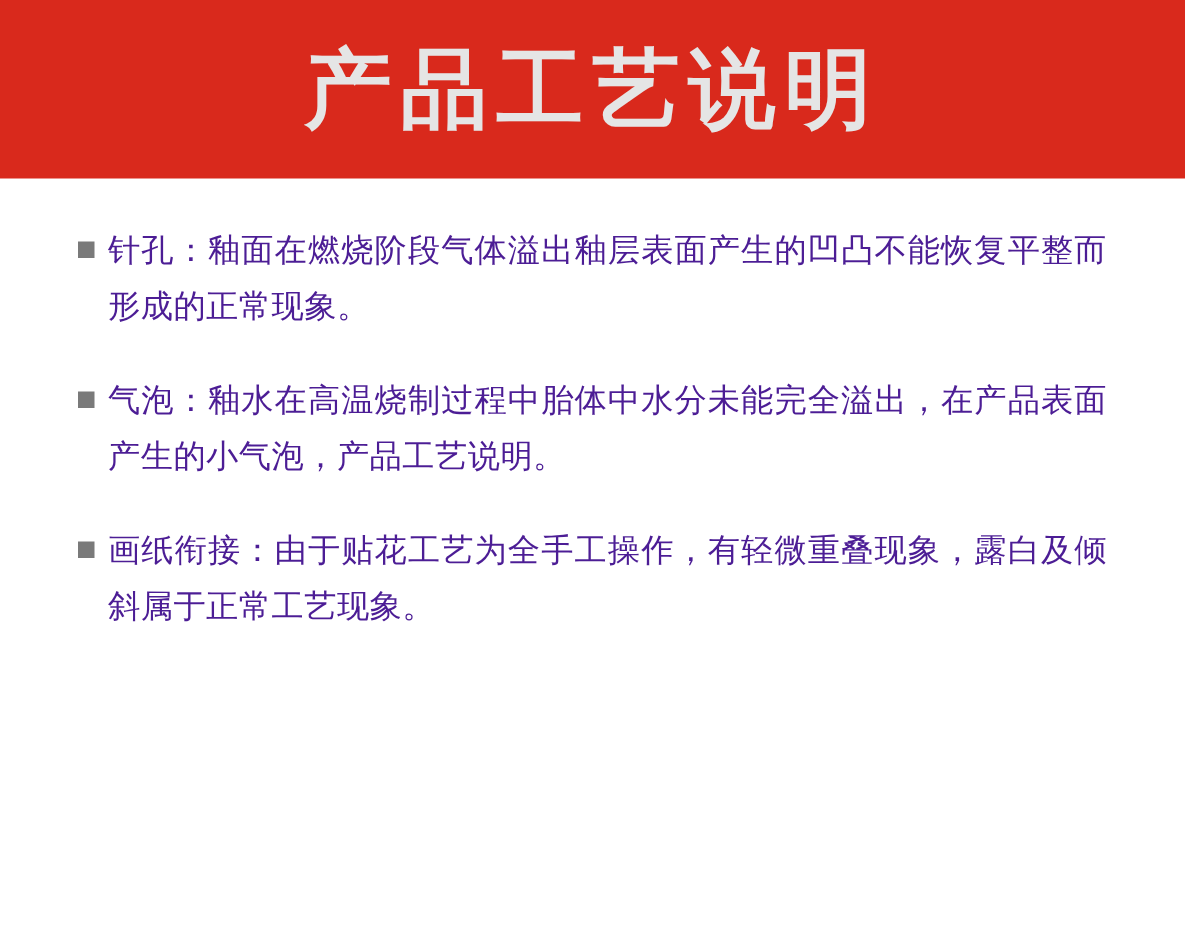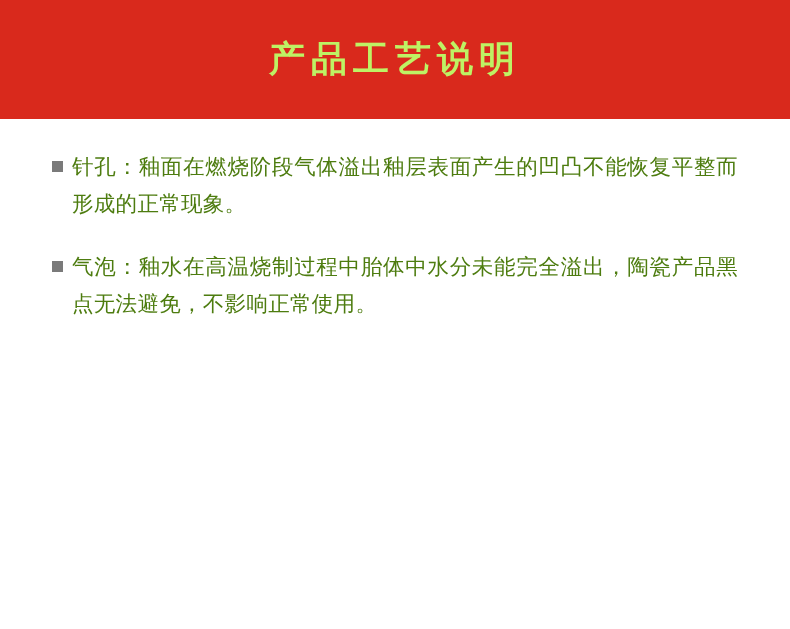--- a/index.html
+++ b/index.html
@@ -23,22 +23,22 @@
   .header-band {
     width: 100%;
     height: 119px;
     background: #d9291c;
     display: flex;
     align-items: center;
     justify-content: center;
     box-sizing: border-box;
   }
   .header-title {
-    color: #bef264;
-    font-size: 36px;
+    color: #e5e5e5;
+    font-size: 58px;
     font-weight: bold;
     letter-spacing: 6px;
     line-height: 1.1;
     font-family: "Liberation Serif", "DejaVu Serif", serif;
     white-space: nowrap;
   }
   .content {
     padding: 30px 52px 0 52px;
     box-sizing: border-box;
   }
@@ -51,21 +51,21 @@
     width: 11px;
     height: 11px;
     background: #7a7a7a;
     flex: 0 0 auto;
     margin-top: 12px;
     margin-right: 9px;
   }
   .item-text {
     font-size: 21.5px;
     line-height: 1.72;
-    color: #4d7c0f;
+    color: #4c1d95;
     letter-spacing: 0.3px;
     text-align: justify;
     font-family: "Liberation Sans", "DejaVu Sans", sans-serif;
     flex: 1 1 auto;
   }
 </style>
 </head>
 <body>
 
 <div class="page">
@@ -76,19 +76,23 @@
 
   <div class="content">
 
     <div class="item">
       <span class="bullet"></span>
       <span class="item-text">针孔：釉面在燃烧阶段气体溢出釉层表面产生的凹凸不能恢复平整而形成的正常现象。</span>
     </div>
 
     <div class="item">
       <span class="bullet"></span>
-      <span class="item-text">气泡：釉水在高温烧制过程中胎体中水分未能完全溢出，陶瓷产品黑点无法避免，不影响正常使用。</span>
+      <span class="item-text">气泡：釉水在高温烧制过程中胎体中水分未能完全溢出，在产品表面产生的小气泡，产品工艺说明。</span>
     </div>
 
 
+    <div class="item">
+      <span class="bullet"></span>
+      <span class="item-text">画纸衔接：由于贴花工艺为全手工操作，有轻微重叠现象，露白及倾斜属于正常工艺现象。</span>
+    </div>
 
   </div>
 </div>
 
 </body></html>

